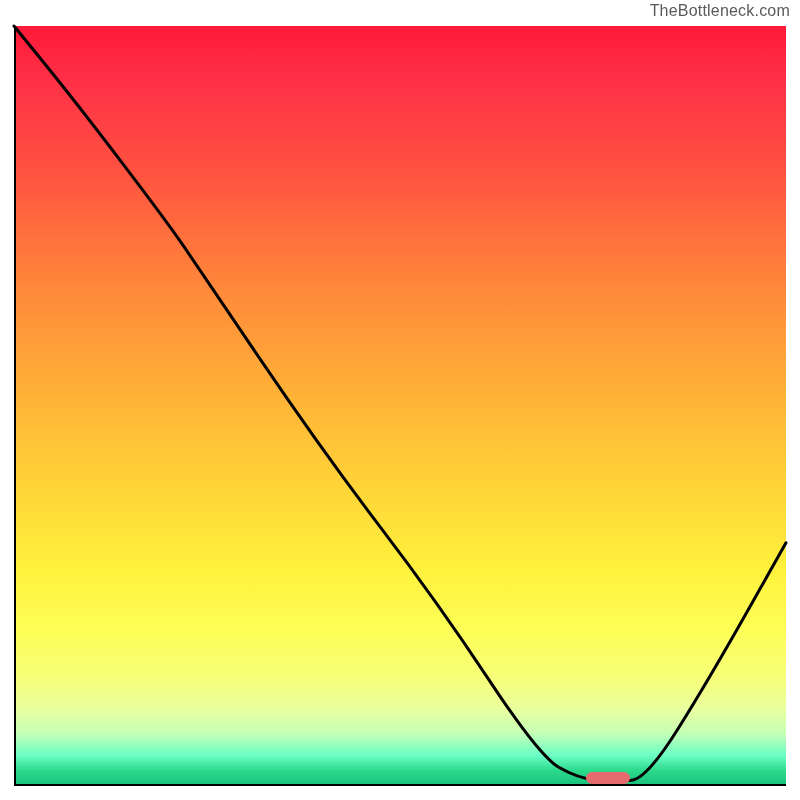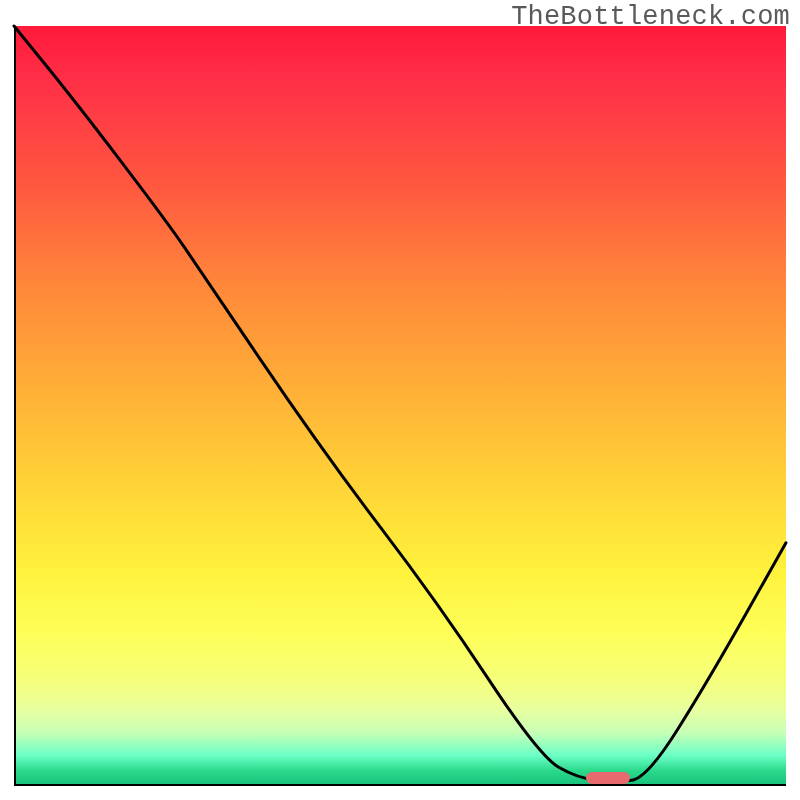--- a/index.html
+++ b/index.html
@@ -13,25 +13,24 @@
   }
   .stage {
     position: relative;
     width: 800px;
     height: 800px;
   }
   .watermark {
     position: absolute;
     top: 2px;
     right: 10px;
-    font-size: 27px;
+    font-size: 16px;
     font-weight: 500;
     color: #5a5a5a;
     letter-spacing: 0.2px;
-    font-family: Liberation Mono, monospace;
   }
   .plot-area {
     position: absolute;
     left: 14px;
     top: 26px;
     width: 772px;
     height: 760px;
     box-sizing: border-box;
   }
   .gradient-bg {

